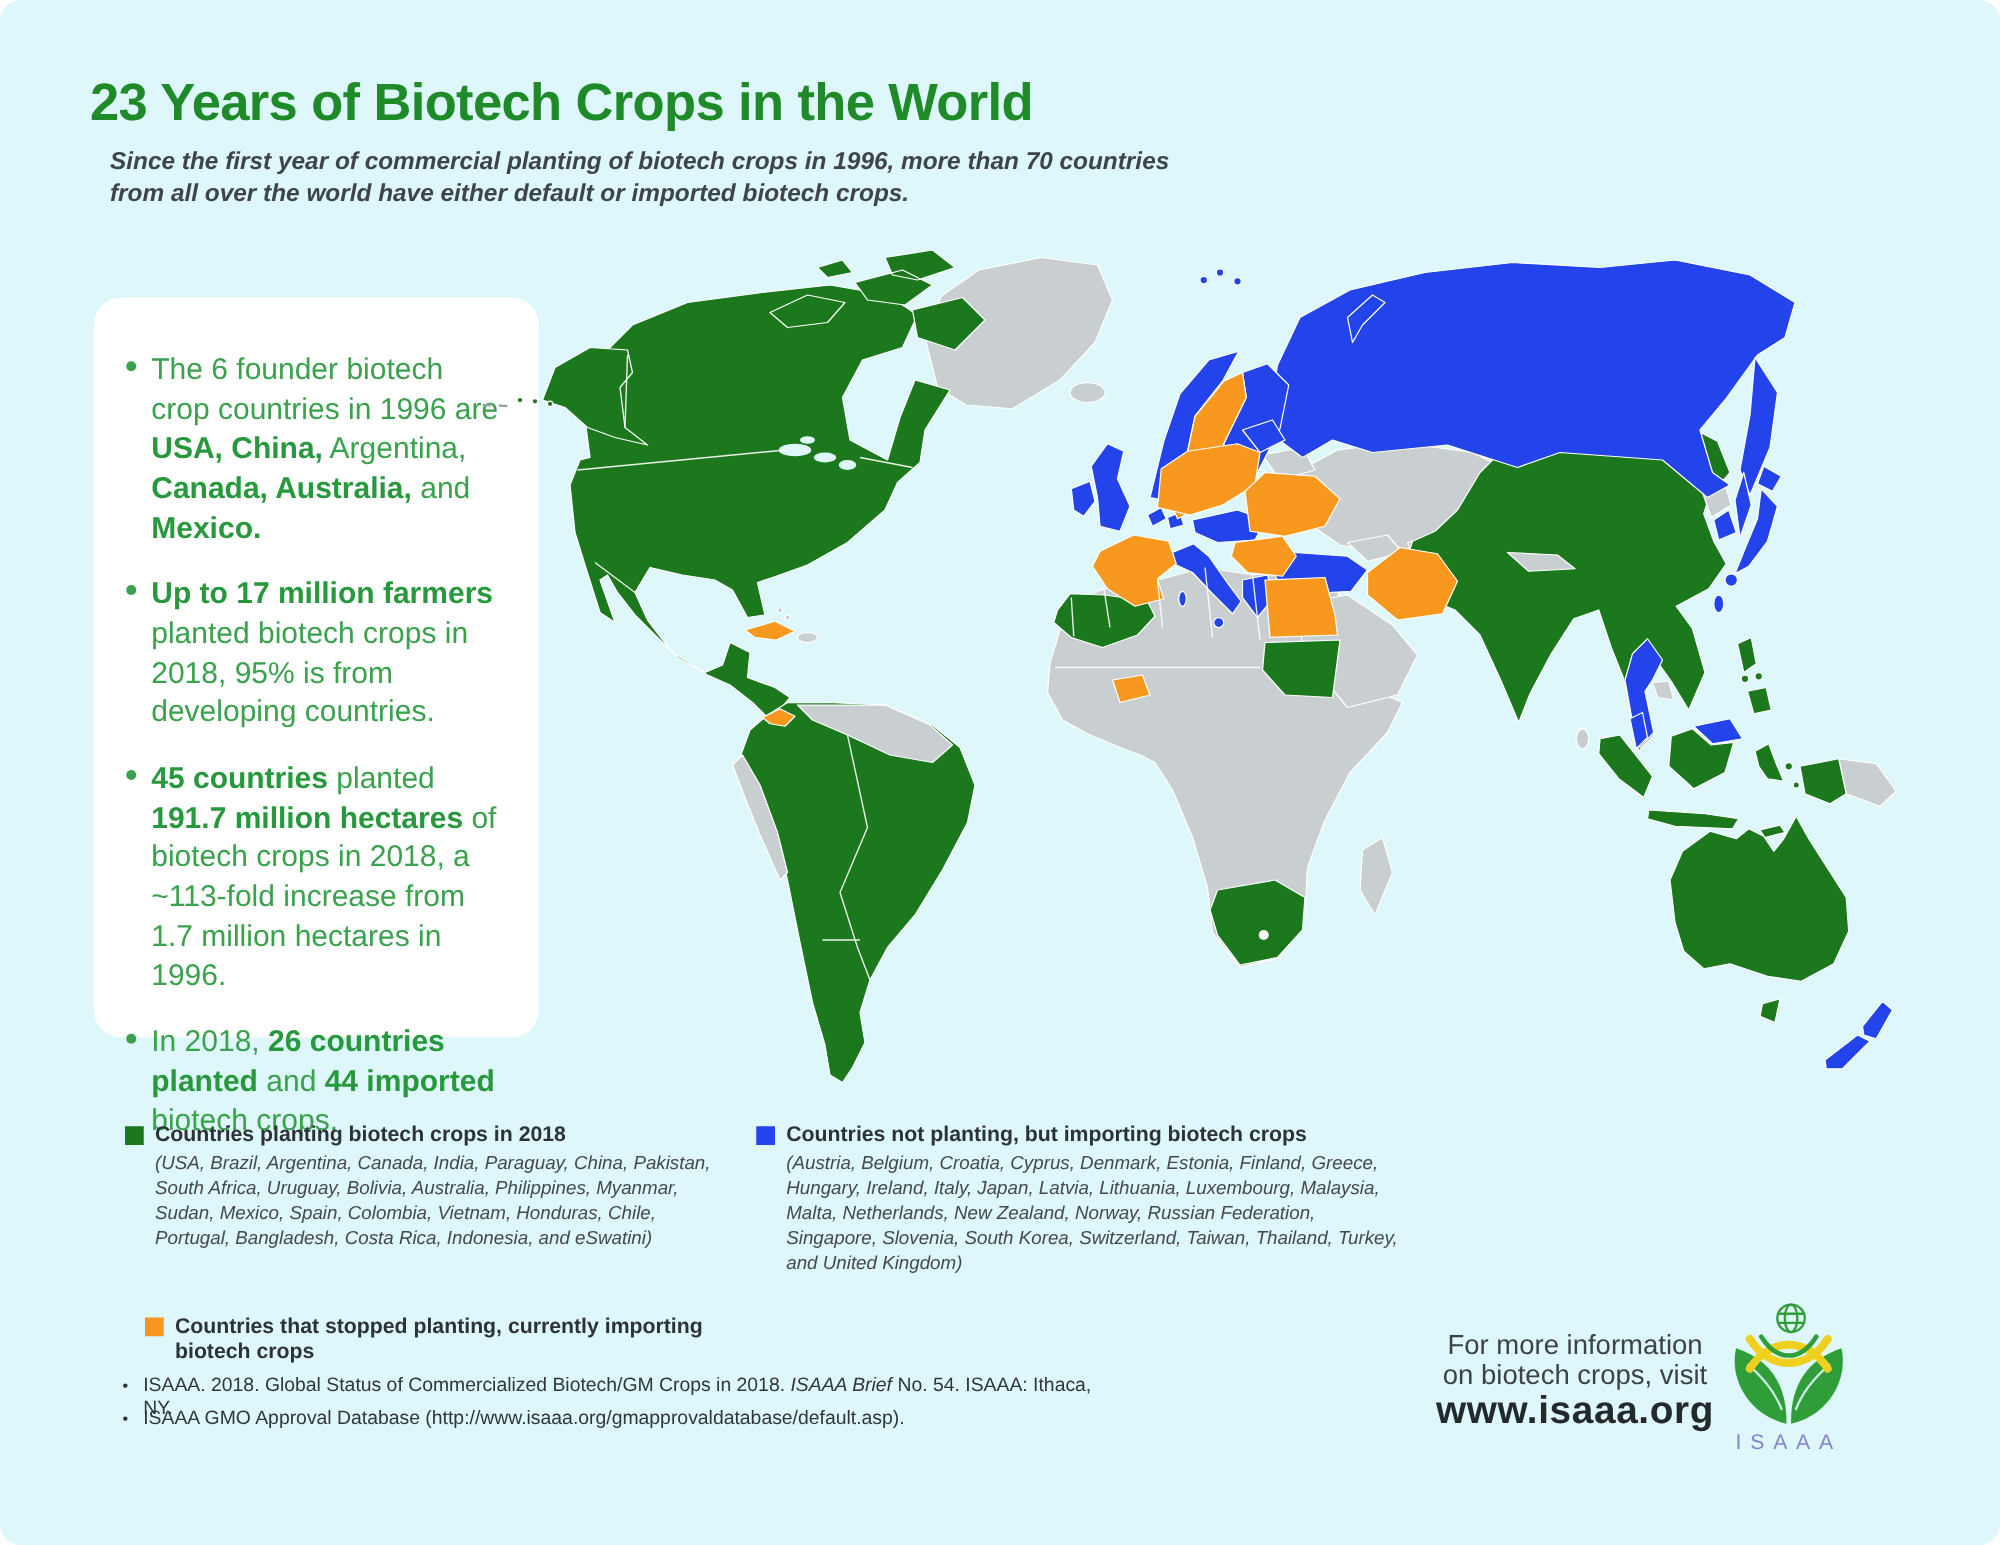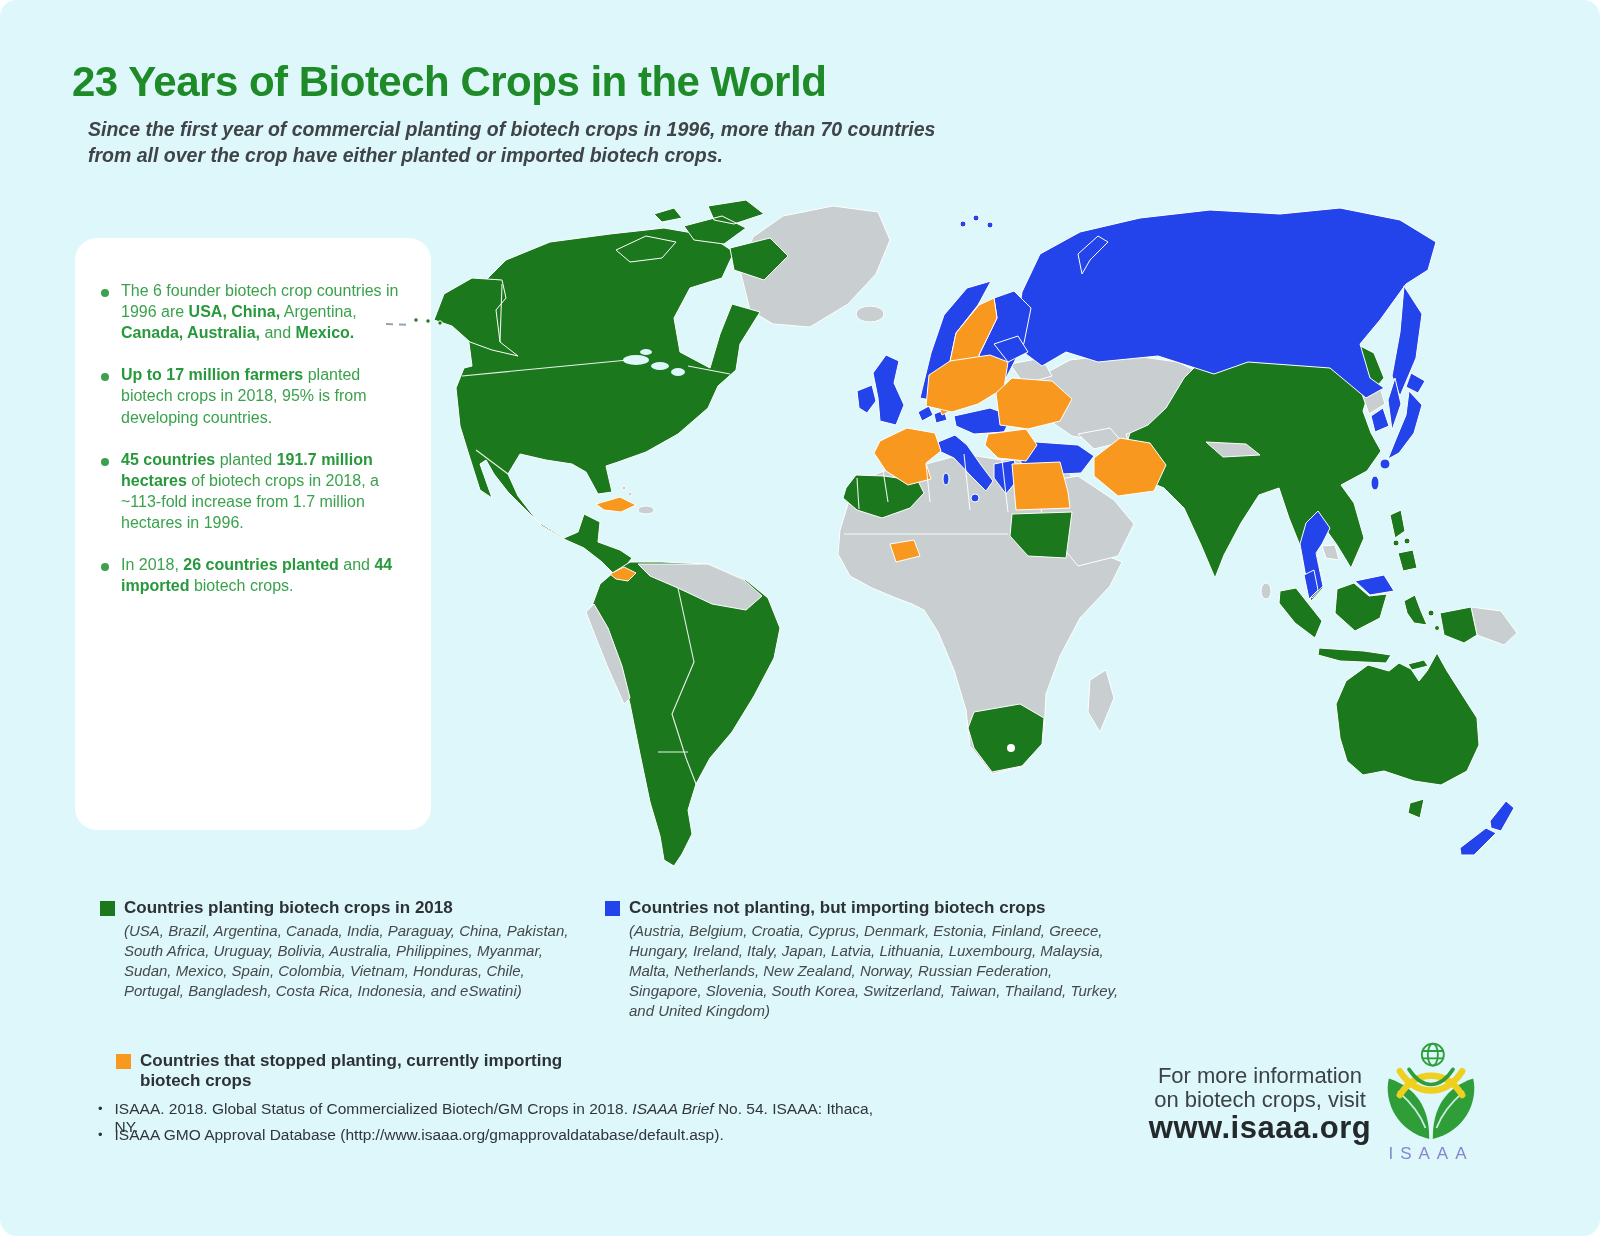--- a/index.html
+++ b/index.html
@@ -5,21 +5,21 @@
   html,body{margin:0;padding:0;}
   body{font-family:"Liberation Sans","DejaVu Sans",sans-serif;}
   #canvas{position:relative;width:1600px;height:1236px;background:#ddf7fa;overflow:hidden;border-radius:17px;}
 
   
   .title{position:absolute;left:72px;top:58px;font-size:42px;font-weight:700;color:#1e8a28;letter-spacing:-0.5px;}
   .subtitle{position:absolute;left:78px;top:116px;width:880px;font-size:19.5px;line-height:1.35;font-style:italic;font-weight:700;color:#3f4448;margin-left:10px;}
 
   
   .callout{position:absolute;left:75px;top:238px;width:356px;height:592px;background:#ffffff;border-radius:22px;box-sizing:border-box;padding:42px 30px 0 26px;}
-  .bullet{display:flex;margin-bottom:21px;font-size:16px;line-height:1.32;color:#3aa24c;}
+  .bullet{display:flex;margin-bottom:21px;font-size:24px;line-height:1.32;color:#3aa24c;}
   .bullet .dot{flex:0 0 auto;width:8px;height:8px;border-radius:50%;background:#3aa24c;margin:9px 12px 0 0;}
   .bullet .b{font-weight:700;color:#27993c;}
 
   
   #map{position:absolute;left:378px;top:192px;width:1210px;height:690px;}
   #map path,#map ellipse,#map circle{stroke:#ffffff;stroke-width:1;stroke-linejoin:round;}
   #map .bline{fill:none;stroke:#ffffff;stroke-width:1.1;opacity:.9;}
   #map .lakes{fill:#ddf7fa;stroke:none;}
   #map .dash{fill:none;stroke:#9aa4a8;stroke-width:2;stroke-dasharray:7 6;}
   #map .hole{fill:#ffffff;stroke:none;}
@@ -43,21 +43,21 @@
   .logo-wordmark{position:absolute;left:1368px;top:1144px;width:126px;text-align:center;font-size:17px;color:#8585cf;letter-spacing:7px;font-weight:500;}
 </style>
 </head>
 <body>
 
 <div id="canvas">
 
   <div class="title">23 Years of Biotech Crops in the World</div>
   <div class="subtitle">
     <span>Since the first year of commercial planting of biotech crops in 1996, more than 70 countries</span><br>
-    <span>from all over the crop have either planted or imported biotech crops.</span>
+    <span>from all over the world have either default or imported biotech crops.</span>
   </div>
 
   <div class="callout">
     <div class="bullet">
       <span class="dot"></span>
       <span><span>The 6 founder biotech crop countries in 1996 are </span><span class="b">USA, China,</span><span> Argentina, </span><span class="b">Canada, Australia,</span><span> and </span><span class="b">Mexico.</span></span>
     </div>
     <div class="bullet">
       <span class="dot"></span>
       <span><span class="b">Up to 17 million farmers</span><span> planted biotech crops in 2018, 95% is from developing countries.</span></span>

